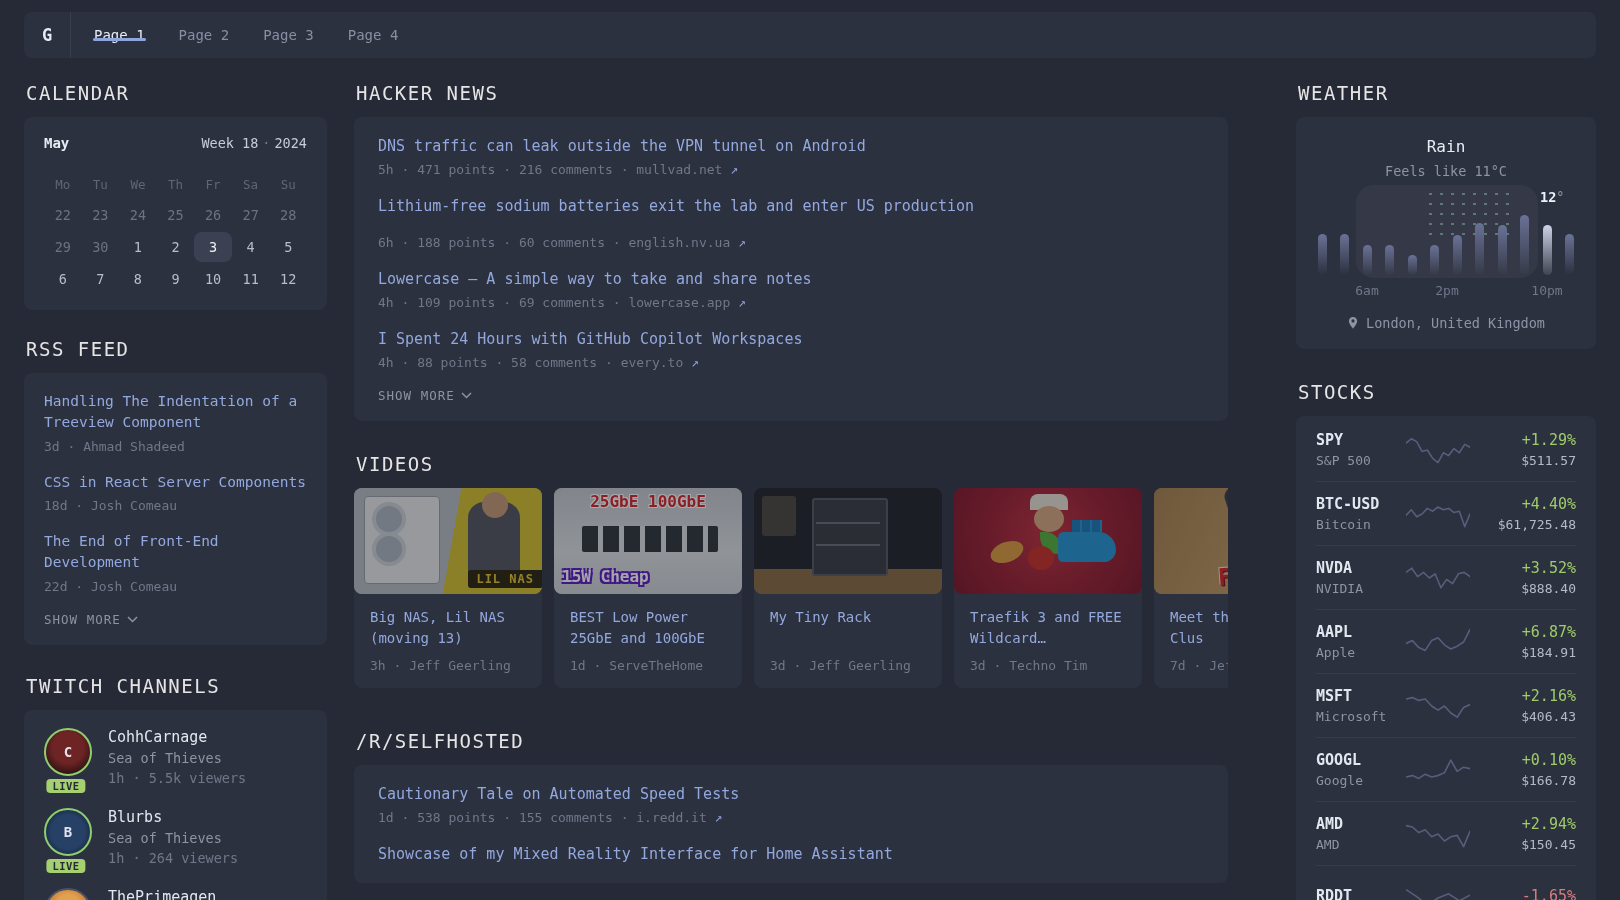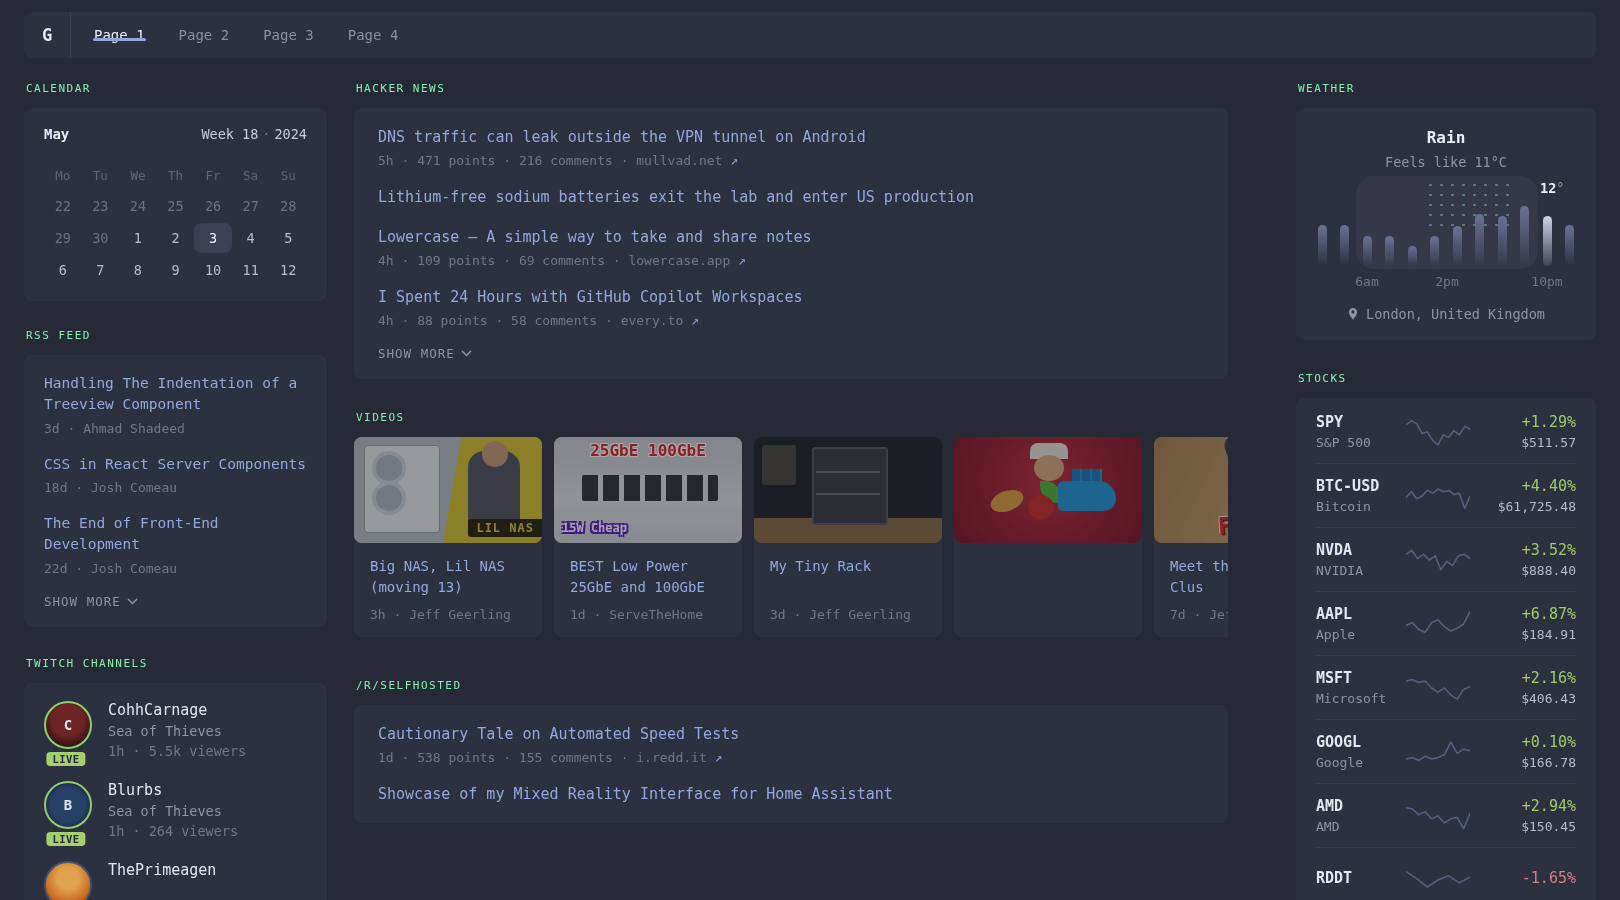--- a/index.html
+++ b/index.html
@@ -22,21 +22,21 @@
   .tab{position:relative;display:flex;align-items:center;padding:0 17px;
     color:#878f a2;color:#878fa2;font-size:14px;cursor:pointer;}
   .tab.active{color:#e8ecf4;}
   .tab.active::after{content:"";position:absolute;left:16px;right:16px;bottom:2px;
     height:3px;border-radius:2px;background:#8fa3dc;}
   
   .cols{display:flex;align-items:flex-start;}
   .col-left{width:303px;flex:none;}
   .col-main{width:874px;flex:none;margin-left:27px;}
   .col-right{width:300px;flex:none;margin-left:68px;}
-  .sec-label{color:#86efac;font-size:11px;letter-spacing:1.5px;margin:0 0 13px 2px;}
+  .sec-label{color:#e5e5e5;font-size:19px;letter-spacing:1.5px;margin:0 0 13px 2px;}
   .card{background:#2c313f;border-radius:8px;}
   
   .cal{padding:18px 20px 16px;}
   .cal-head{display:flex;justify-content:space-between;align-items:baseline;}
   .cal-month{color:#e8ecf4;font-weight:bold;font-size:14px;}
   .cal-week{color:#c6ccd8;font-size:13.5px;}
   .cal-week .dot{color:#6f7789;margin:0 4px;}
   .cal-grid{display:grid;grid-template-columns:repeat(7,1fr);row-gap:2px;margin-top:20px;text-align:center;}
   .cal-wd{color:#5e6678;font-size:12.5px;padding:6px 0;}
   .cal-day{color:#b6bdcd;font-size:13.5px;padding:7px 0;border-radius:8px;}
@@ -88,21 +88,21 @@
   .th-nas .person{position:absolute;right:22px;top:14px;width:52px;height:70px;background:#53565e;border-radius:16px 16px 0 0;}
   .th-nas .head{position:absolute;right:34px;top:4px;width:26px;height:26px;border-radius:50%;background:#c79b77;}
   .th-nas .band{position:absolute;right:0;bottom:6px;background:#2a2410;color:#e8c431;
     font-weight:bold;font-size:12px;padding:2px 8px;border-radius:3px 0 0 3px;letter-spacing:1px;}
   .th-switch{background:linear-gradient(#c6cbd0,#dde1e4 60%,#cfd4d8);}
   .th-switch .t-top{position:absolute;top:4px;left:0;right:0;text-align:center;
     color:#d7262c;font-weight:bold;font-size:16px;letter-spacing:0;
     text-shadow:-1px -1px 0 #fff,1px -1px 0 #fff,-1px 1px 0 #fff,1px 1px 0 #fff;}
   .th-switch .ports{position:absolute;top:38px;left:28px;right:24px;height:26px;
     background:repeating-linear-gradient(90deg,#30343a 0 16px,#dde1e4 16px 21px);border-radius:2px;}
-  .th-switch .t-bottom{position:absolute;bottom:8px;left:8px;color:#fff;font-weight:bold;font-size:12px;
+  .th-switch .t-bottom{position:absolute;bottom:8px;left:8px;color:#fff;font-weight:bold;font-size:16px;
     text-shadow:-2px -2px 0 #5c19c4,2px -2px 0 #5c19c4,-2px 2px 0 #5c19c4,2px 2px 0 #5c19c4,0 2px 0 #5c19c4;}
   .th-rack{background:linear-gradient(#23242a 0 76%,#8a6b44 76% 100%);}
   .th-rack .unit{position:absolute;left:58px;top:10px;width:72px;height:74px;background:#3a3d44;border:2px solid #565a63;border-radius:3px;}
   .th-rack .shelf{position:absolute;left:62px;height:2px;width:64px;background:#6a6f79;}
   .th-rack .s1{top:34px}.th-rack .s2{top:56px}
   .th-rack .stickers{position:absolute;left:8px;top:8px;width:34px;height:40px;background:#585147;border-radius:3px;opacity:.8;}
   .th-traefik{background:radial-gradient(circle at 50% 42%,#c0303f 0,#a02234 45%,#7e1628 100%);}
   .th-traefik .cap{position:absolute;left:76px;top:6px;width:38px;height:16px;background:#e9e2d6;border-radius:8px 8px 0 0;}
   .th-traefik .face{position:absolute;left:80px;top:18px;width:30px;height:26px;background:#d8a87e;border-radius:50%;}
   .th-traefik .whale{position:absolute;right:26px;top:44px;width:58px;height:30px;background:#2496d3;border-radius:6px 20px 14px 6px;}
@@ -111,21 +111,21 @@
   .th-traefik .leaf{position:absolute;left:86px;top:44px;width:22px;height:22px;background:#54b43c;border-radius:0 80% 0 80%;}
   .th-traefik .fruit{position:absolute;left:74px;top:58px;width:26px;height:24px;background:#c92f28;border-radius:50%;}
   .th-traefik .ham{position:absolute;left:36px;top:54px;width:34px;height:20px;background:#de9b3f;border-radius:50%;transform:rotate(-20deg);}
   .th-board{background:linear-gradient(115deg,#a8824f,#c29a63 60%,#b08a55);}
   .th-board .pcb{position:absolute;right:-14px;top:-16px;width:120px;height:84px;background:#23262b;transform:rotate(-18deg);border-radius:6px;box-shadow:0 0 0 3px #3a3e45;}
   .th-board .t-fas{position:absolute;left:64px;bottom:4px;color:#d7262c;font-weight:bold;font-size:24px;letter-spacing:2px;
     text-shadow:-1px -1px 0 #f4e9d8,1px 1px 0 #7e1212;transform:rotate(-4deg);}
   .vignette::after{content:"";position:absolute;inset:0;background:rgba(18,20,28,.38);}
   
   .weather{padding:20px 22px 18px;}
-  .w-cond{text-align:center;color:#e8ecf4;font-weight:bold;font-size:16px;}
+  .w-cond{text-align:center;color:#e8ecf4;font-weight:normal;font-size:16px;}
   .w-feels{text-align:center;color:#8d94a6;font-size:13.5px;margin-top:7px;}
   .w-chart{position:relative;height:62px;margin:34px 0 0;width:256px;margin-left:auto;margin-right:auto;}
   .w-overlay{position:absolute;left:38px;width:182px;top:-28px;bottom:-3px;
     background:rgba(255,255,255,.045);border-radius:18px;}
   .w-dots{position:absolute;left:38%;right:16%;top:4px;bottom:38%;
     background:radial-gradient(rgba(126,170,158,.55) 1.2px,transparent 1.3px);
     background-size:11px 10px;}
   .w-bars{position:absolute;inset:0;display:flex;justify-content:space-between;align-items:flex-end;}
   .w-bar{width:9px;border-radius:5px;background:linear-gradient(#6a7296,rgba(106,114,150,0));}
   .w-bar.hl{background:linear-gradient(#cdd2e6,rgba(205,210,230,.12));}
@@ -275,20 +275,21 @@
       <div class="sec-label">HACKER NEWS</div>
       <div class="card feed">
         <div class="feed-item">
           <div class="link-title">DNS traffic can leak outside the VPN tunnel on Android</div>
           <div class="meta"><span>5h · 471 points · 216 comments ·</span> <span class="domain">mullvad.net</span> <span class="arrow">↗</span></div>
         </div>
         <div class="feed-item">
           <div class="link-title">Lithium-free sodium batteries exit the lab and enter US production</div>
         </div>
         <div class="feed-item">
+          <div class="meta"><span>6h · 188 points · 60 comments ·</span> <span class="domain">english.nv.ua</span> <span class="arrow">↗</span></div>
         </div>
         <div class="feed-item">
           <div class="link-title">Lowercase – A simple way to take and share notes</div>
           <div class="meta"><span>4h · 109 points · 69 comments ·</span> <span class="domain">lowercase.app</span> <span class="arrow">↗</span></div>
         </div>
         <div class="feed-item">
           <div class="link-title">I Spent 24 Hours with GitHub Copilot Workspaces</div>
           <div class="meta"><span>4h · 88 points · 58 comments ·</span> <span class="domain">every.to</span> <span class="arrow">↗</span></div>
         </div>
         <div class="show-more">
@@ -344,20 +345,24 @@
 
         <div class="vid-card">
           <div class="thumb th-traefik vignette">
             <div class="cap"></div>
               <div class="face"></div>
               <div class="ham"></div>
             <div class="leaf"></div>
               <div class="fruit"></div>
               <div class="crates"></div>
               <div class="whale"></div>
+          </div>
+          <div class="vid-body">
+            <div class="vid-title">Traefik 3 and FREE Wildcard…</div>
+            <div class="vid-meta">3d · Techno Tim</div>
           </div>
         </div>
 
         <div class="vid-card">
           <div class="thumb th-board vignette">
             <div class="pcb"></div>
             <div class="t-fas">FAS</div>
           </div>
           <div class="vid-body">
             <div class="vid-title">Meet the new Linux Clus</div>

